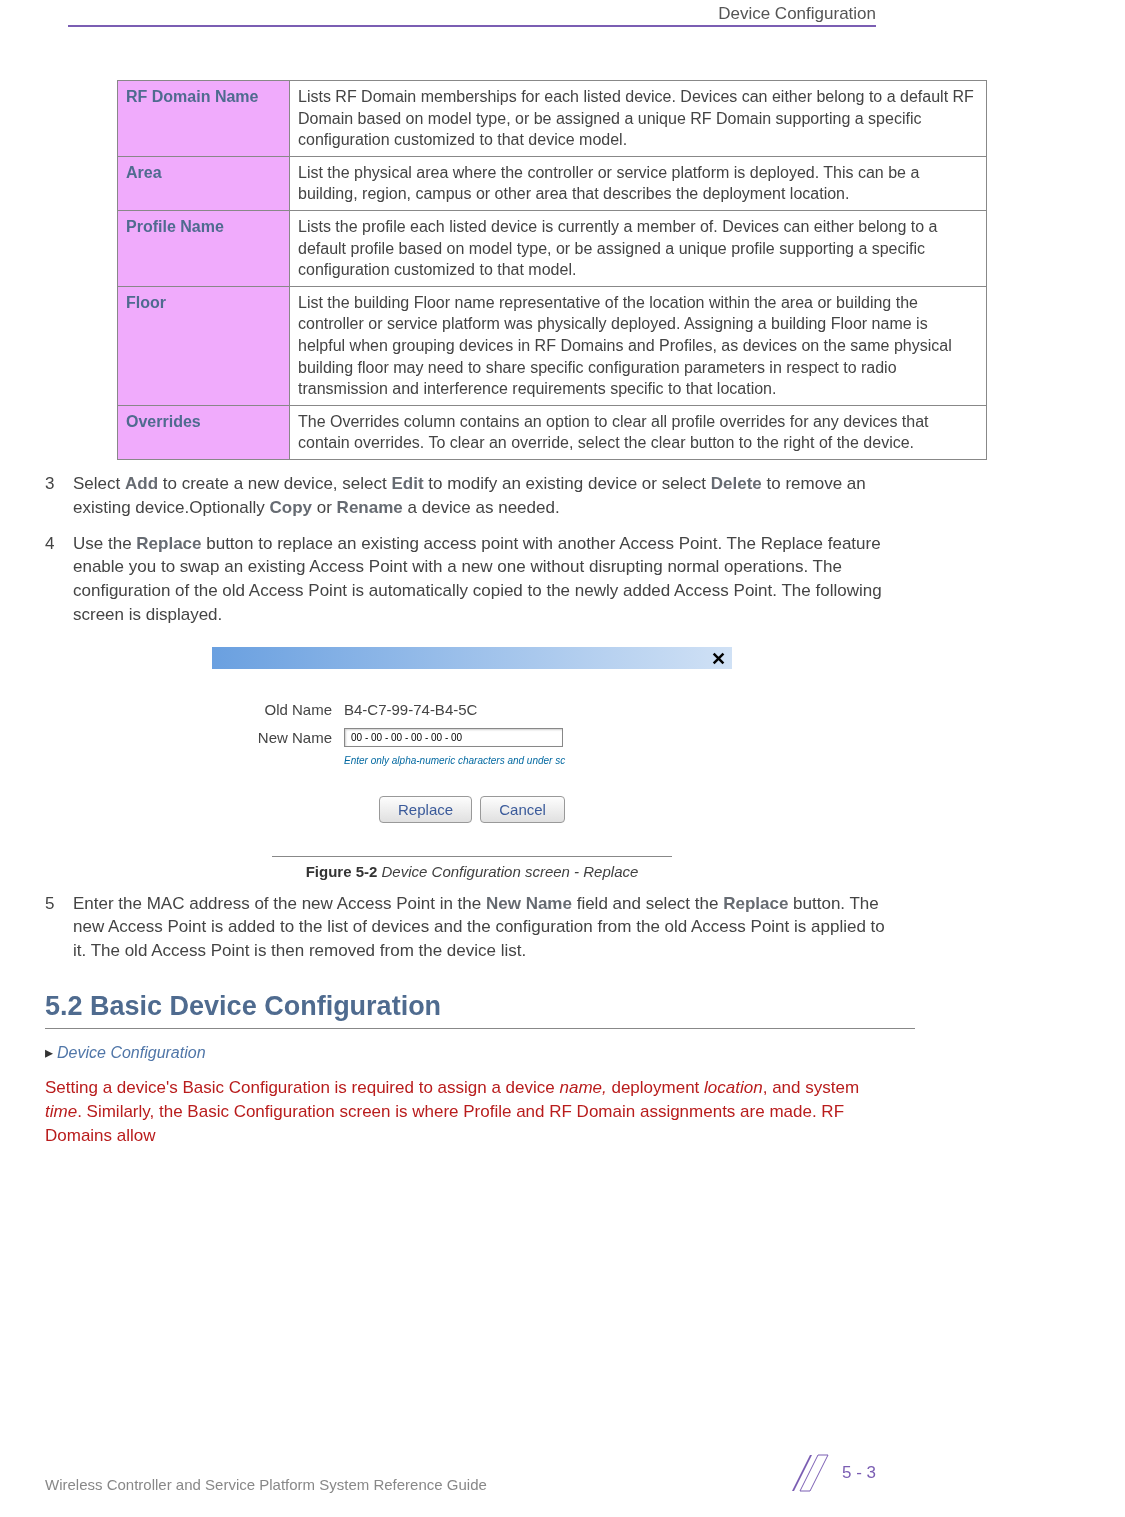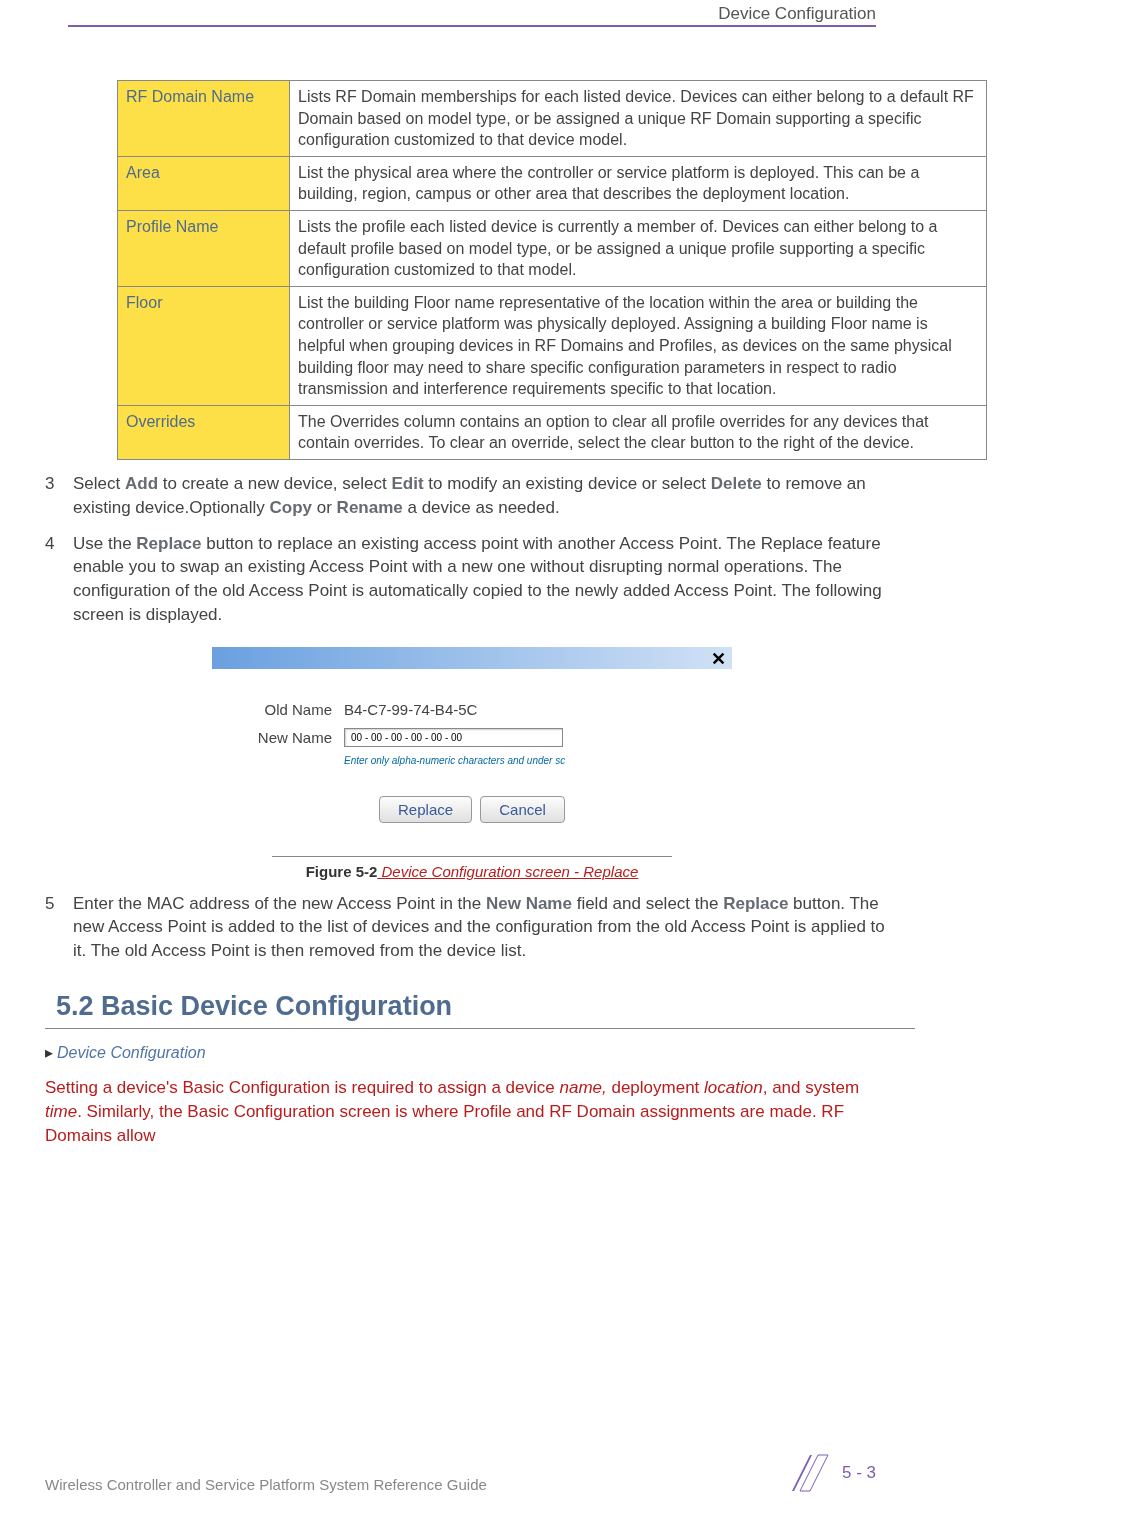--- a/index.html
+++ b/index.html
@@ -43,23 +43,23 @@
       font-size: 16px;
     }
     .def-table td {
       border: 1px solid #888;
       padding: 5px 8px;
       vertical-align: top;
       line-height: 1.35;
     }
     .def-table td.term {
       width: 155px;
-      background: #fde047;
+      background: #f0abfc;
       color: #4f6b8f;
-      font-weight: normal;
+      font-weight: bold;
     }
     .def-table td.desc {
       color: #444;
     }
     .step {
       display: flex;
       margin-top: 12px;
       font-size: 17px;
       color: #444;
       line-height: 1.4;
@@ -146,29 +146,27 @@
       margin-right: auto;
       padding-top: 6px;
       font-size: 15px;
     }
     .figure-caption .fig-label {
       font-weight: bold;
       color: #333;
     }
     .figure-caption .fig-desc {
       font-style: italic;
-      color: #b91c1c;
-      text-decoration: underline;
+      color: #404040;
     }
     .section-heading {
       color: #4f6b8f;
       font-size: 27px;
       font-weight: bold;
       margin-top: 28px;
-      margin-left: 11px;
     }
     .section-rule {
       border: none;
       border-top: 1px solid #888;
       margin: 6px 0 14px 0;
       width: 870px;
     }
     .breadcrumb {
       font-style: italic;
       color: #5076a8;

